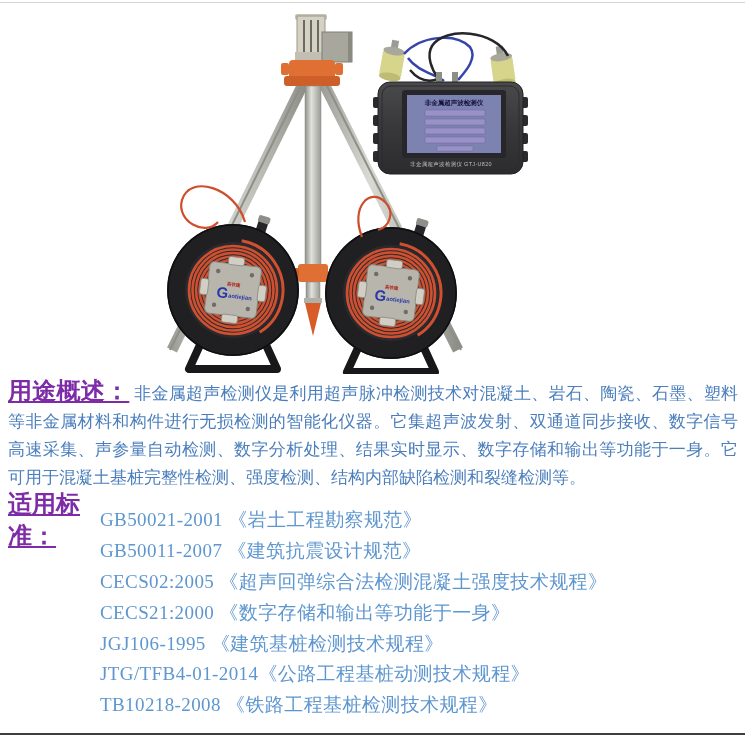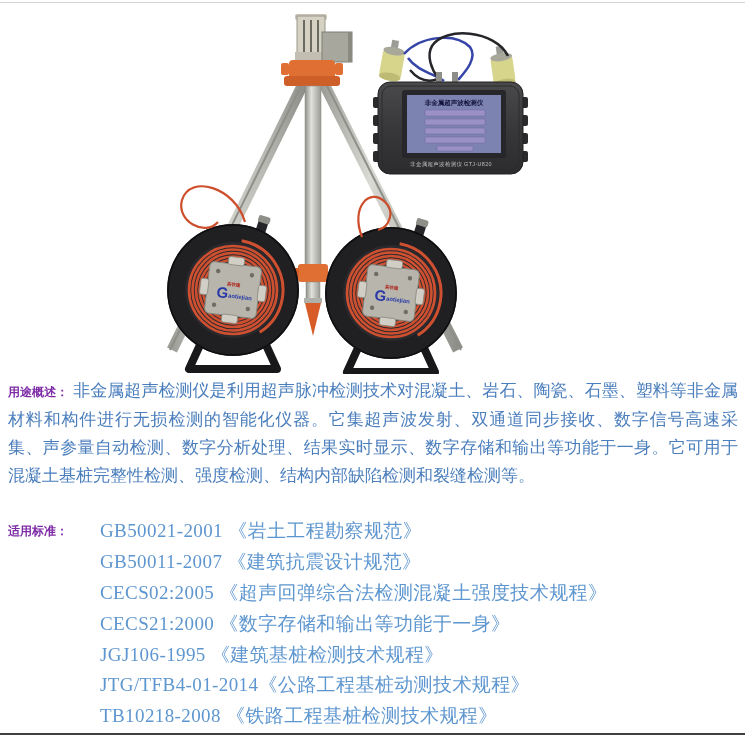--- a/index.html
+++ b/index.html
@@ -22,23 +22,23 @@
     font-family:"Liberation Sans",sans-serif;
   }
   .rule-top{position:absolute;top:2px;left:0;right:0;height:1px;background:var(--rule-top);}
   .rule-bottom{position:absolute;top:733px;left:0;right:0;height:2px;background:var(--rule-bottom);}
   #photo{position:absolute;top:2px;left:0;}
   .overview{
     position:absolute;top:377px;left:8px;width:730px;height:138px;overflow:hidden;
     margin:0;font-size:17px;line-height:28px;text-align:justify;color:var(--body-blue);
   }
   .sec-title{
-    color:var(--heading-purple);font-weight:bold;font-size:12px;margin-right:5px;
-  }
-  .standards{position:absolute;top:516px;left:8px;width:730px;}
+    color:var(--heading-purple);font-weight:bold;font-size:24px;margin-right:5px;text-decoration:underline;
+  }
+  .standards{position:absolute;top:505px;left:8px;width:730px;}
   .std-row{height:30.8px;display:flex;align-items:center;}
   .std-row.indent{padding-left:92px;}
   .std-item{
     color:var(--standards-blue);font-size:19px;letter-spacing:.4px;
     font-family:Liberation Serif, serif;white-space:nowrap;
   }
   .standards .sec-title{width:92px;flex:0 0 92px;margin-right:0;}
 </style>
 </head>
 <body>

